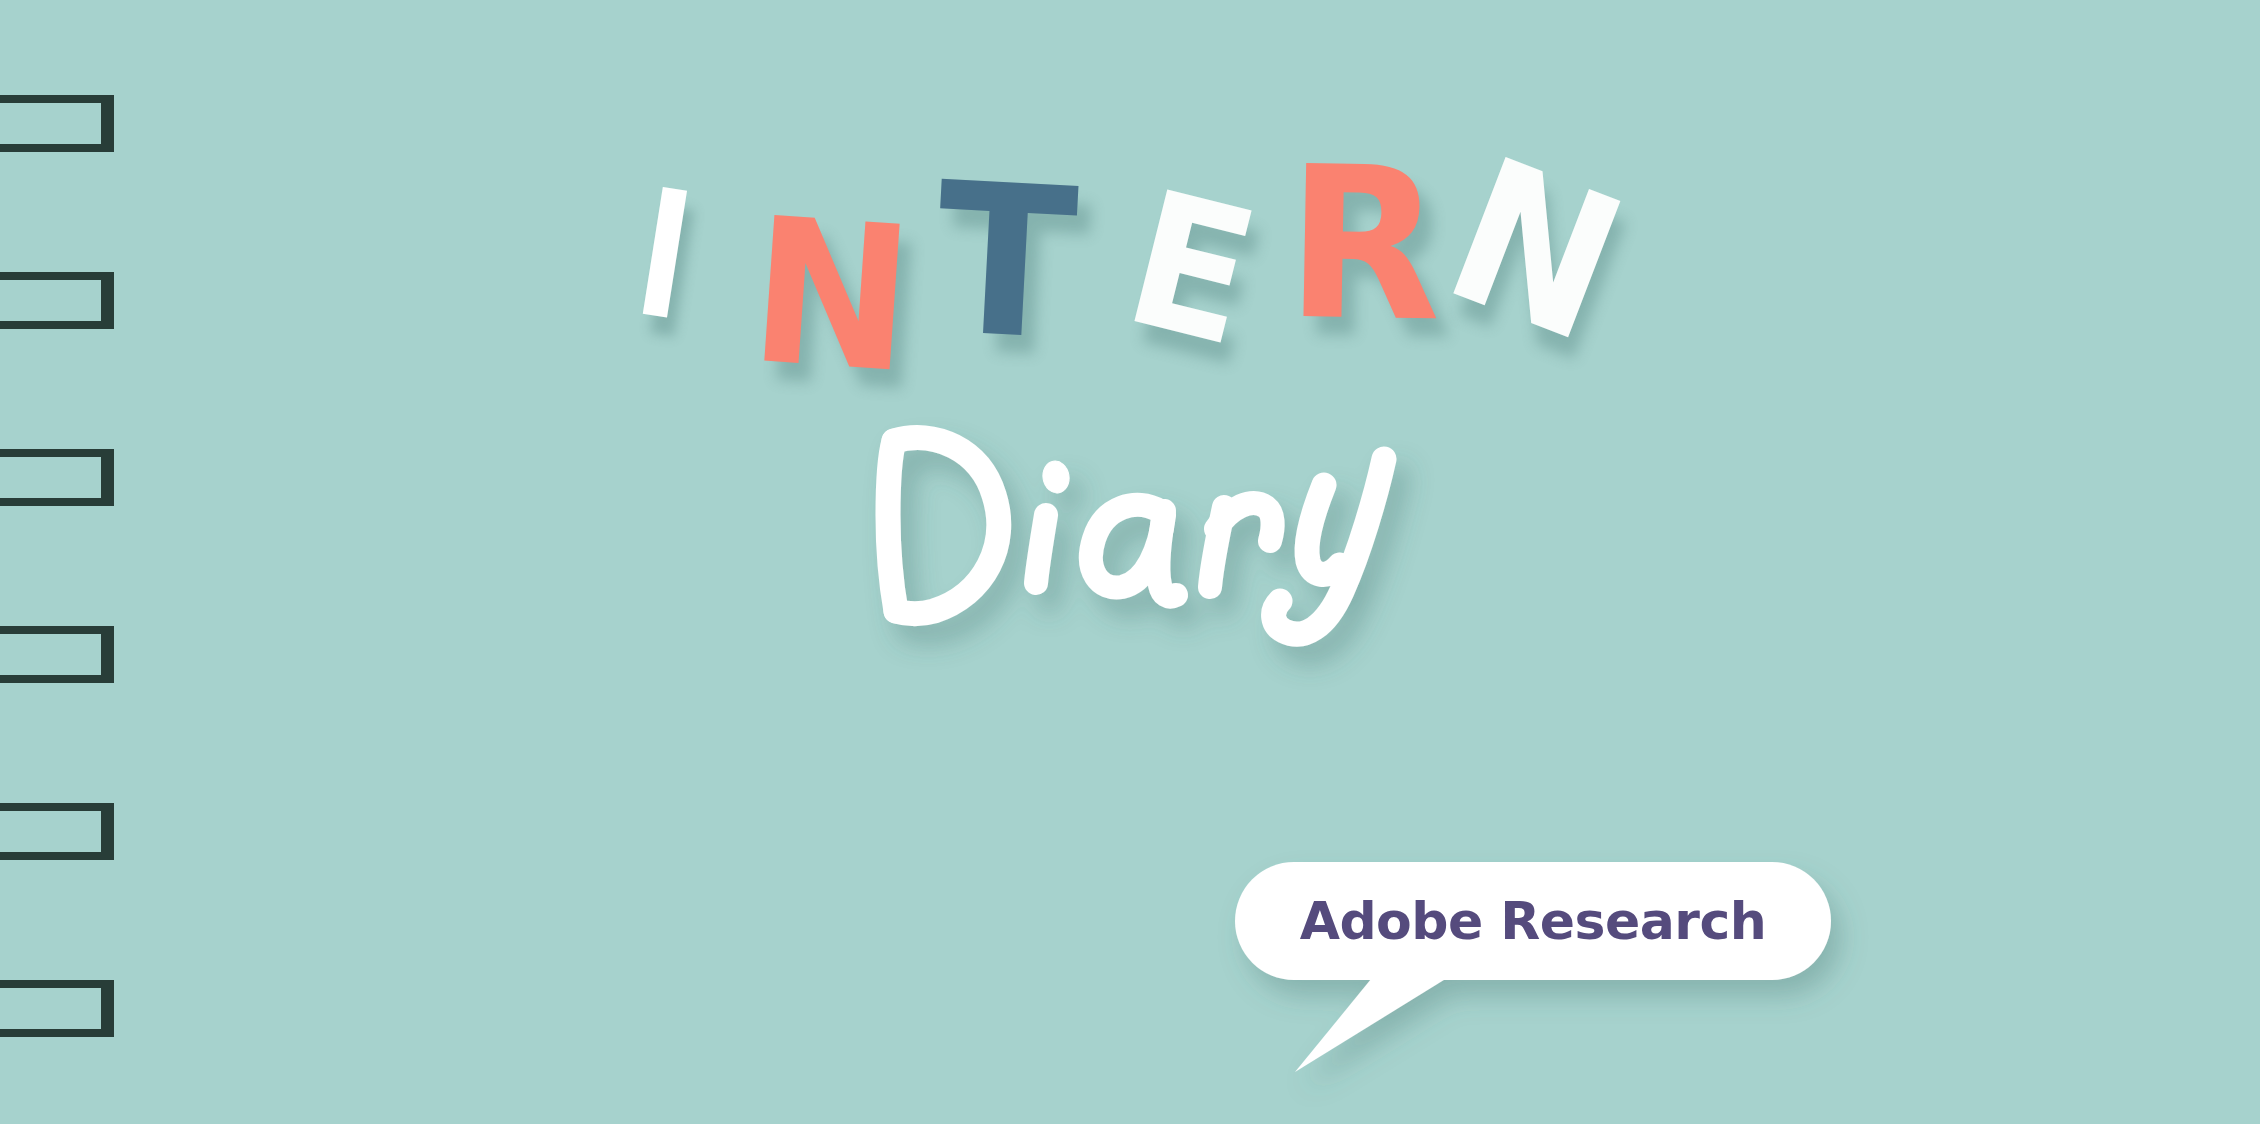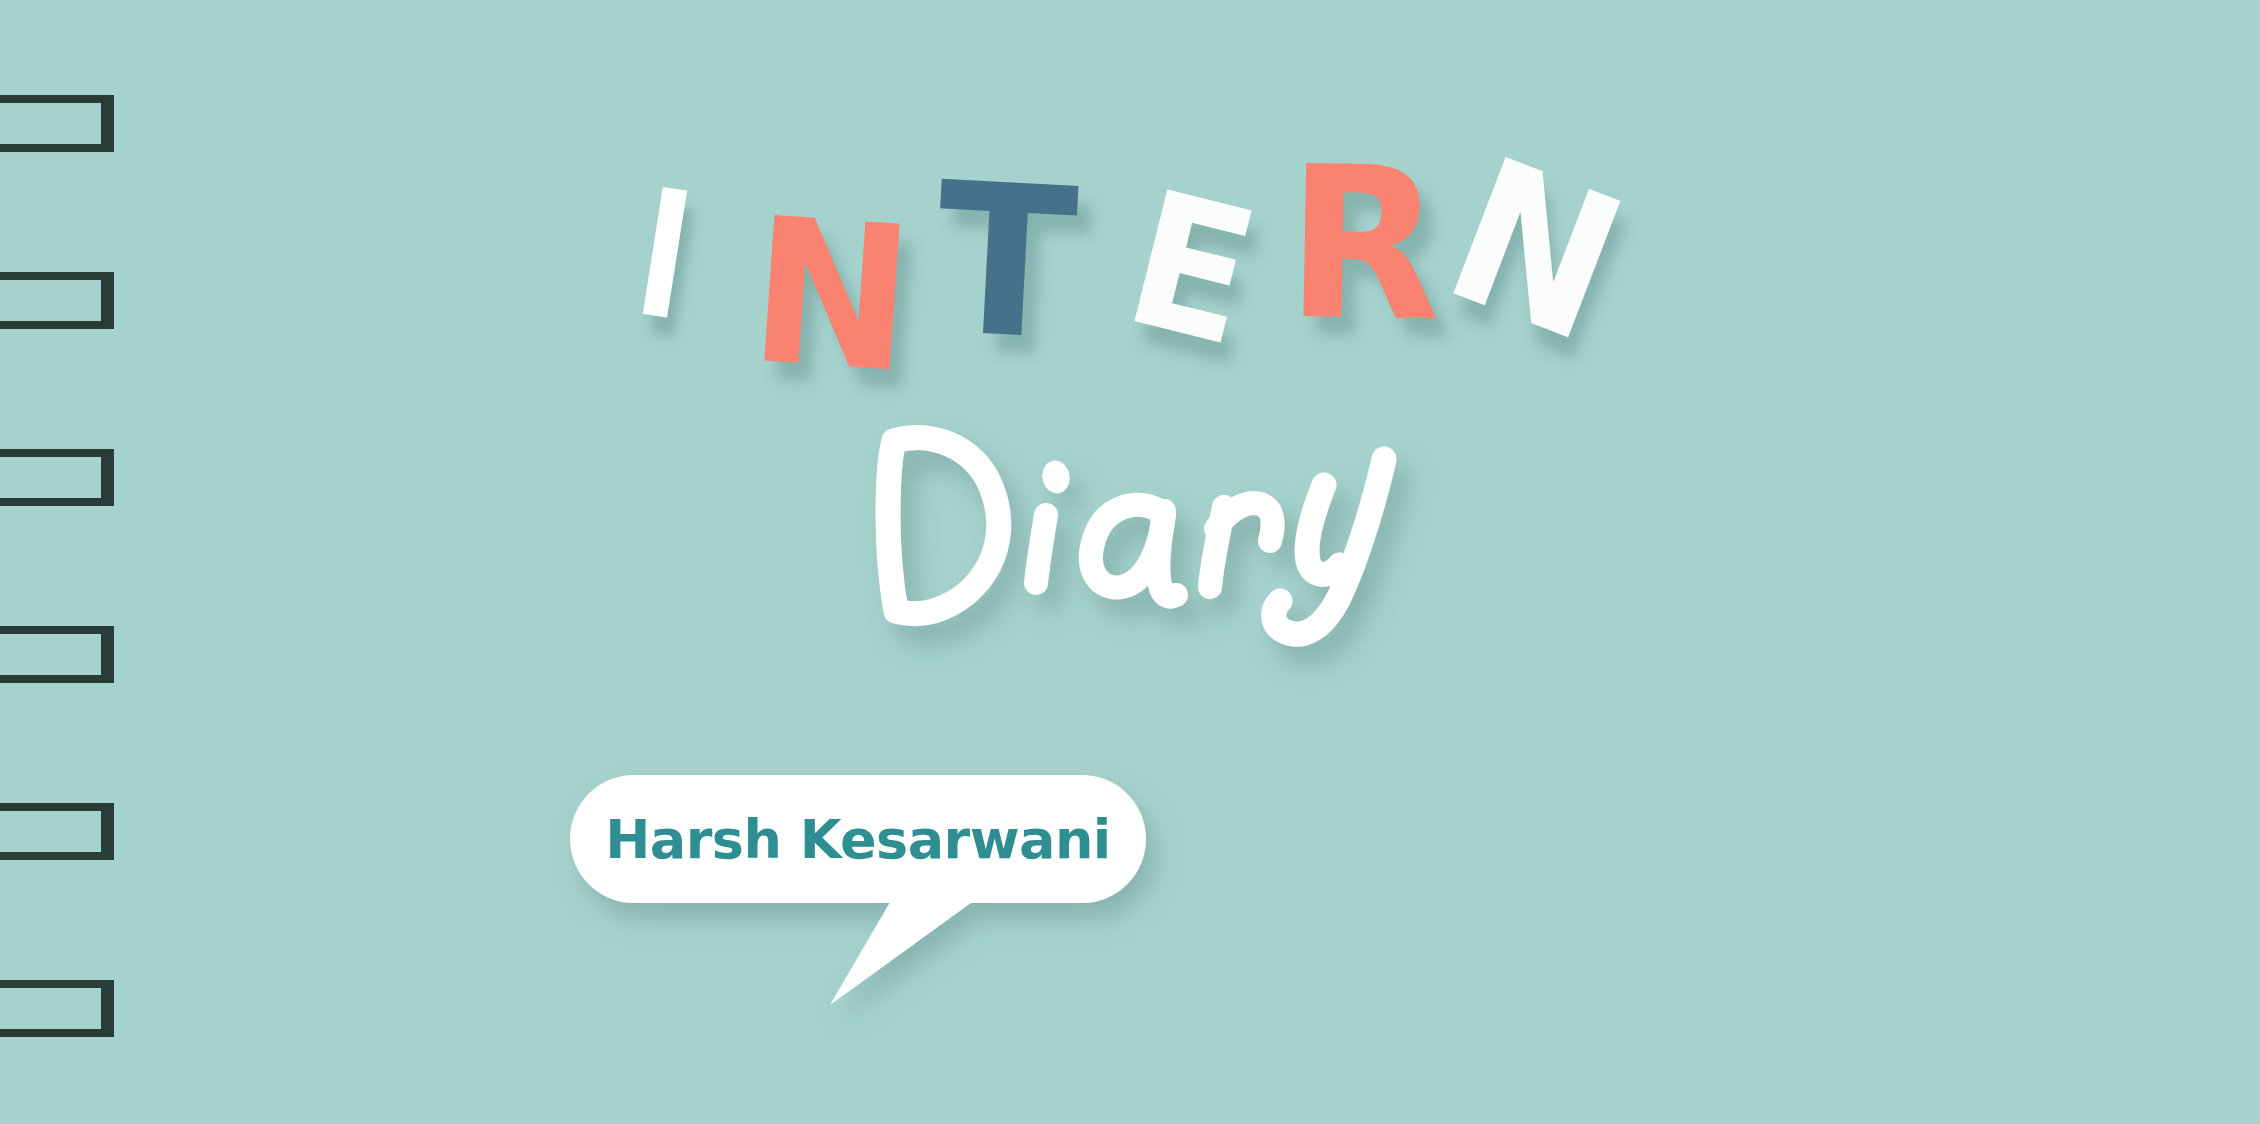--- a/index.html
+++ b/index.html
@@ -192,31 +192,31 @@
         <path d="M364 92 C 358 120, 352 150, 350 172" stroke-width="24" fill="none"></path>
         <path d="M356 114 C 370 92, 392 82, 406 92 C 414 98, 414 112, 410 126" stroke-width="24" fill="none"></path>
 
         <path d="M464 70 C 452 100, 444 128, 448 146 C 452 162, 468 164, 480 150" stroke-width="25" fill="none"></path>
         <path d="M524 44 C 516 80, 500 136, 482 176 C 466 212, 444 226, 424 216
                  C 412 210, 410 196, 420 186" stroke-width="25" fill="none"></path>
       </g>
     </svg>
   </div>
 
-  <div id="bubble-name" class="bubble">
+
+  <div id="bubble-org" class="bubble">
     <svg class="bubble-svg" width="720" height="330" viewBox="0 0 720 330">
       <defs>
-        <filter id="bubShadow1" x="-30%" y="-30%" width="180%" height="190%">
+        <filter id="bubShadow2" x="-30%" y="-30%" width="180%" height="190%">
           <feDropShadow dx="10" dy="16" stdDeviation="13" flood-color="#3C6E69" flood-opacity="0.30"></feDropShadow>
         </filter>
       </defs>
-      <g filter="url(#bubShadow1)">
-        <rect x="0" y="0" width="576" height="128" rx="64" ry="64" fill="#FFFFFF"></rect>
-        <path d="M330 110 L 405 125 L 260 230 Z" fill="#FFFFFF"></path>
+      <g filter="url(#bubShadow2)">
+        <rect x="0" y="0" width="596" height="118" rx="59" ry="59" fill="#FFFFFF"></rect>
+        <path d="M150 100 L 225 108 L 60 210 Z" fill="#FFFFFF"></path>
       </g>
     </svg>
     <div class="bubble-body" style="position:relative;background:transparent;">
-      <span class="bubble-label">Harsh Kesarwani</span>
+      <span class="bubble-label">Adobe Research</span>
     </div>
   </div>
 
-
 </div>
 
 </body></html>

